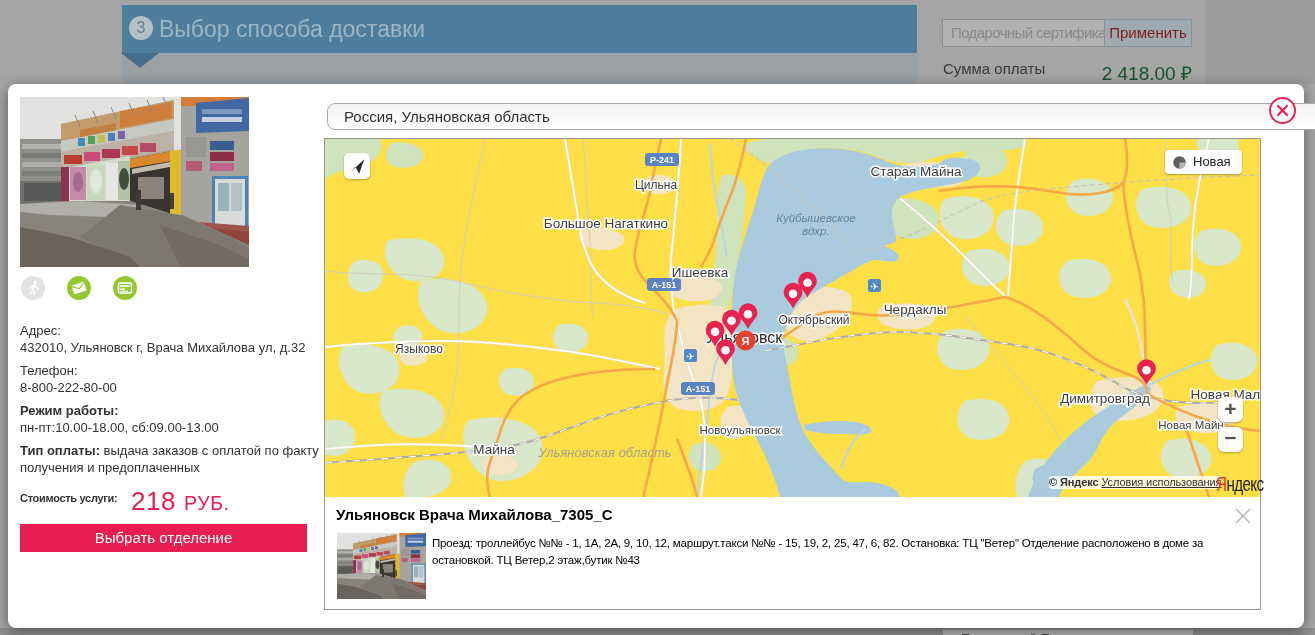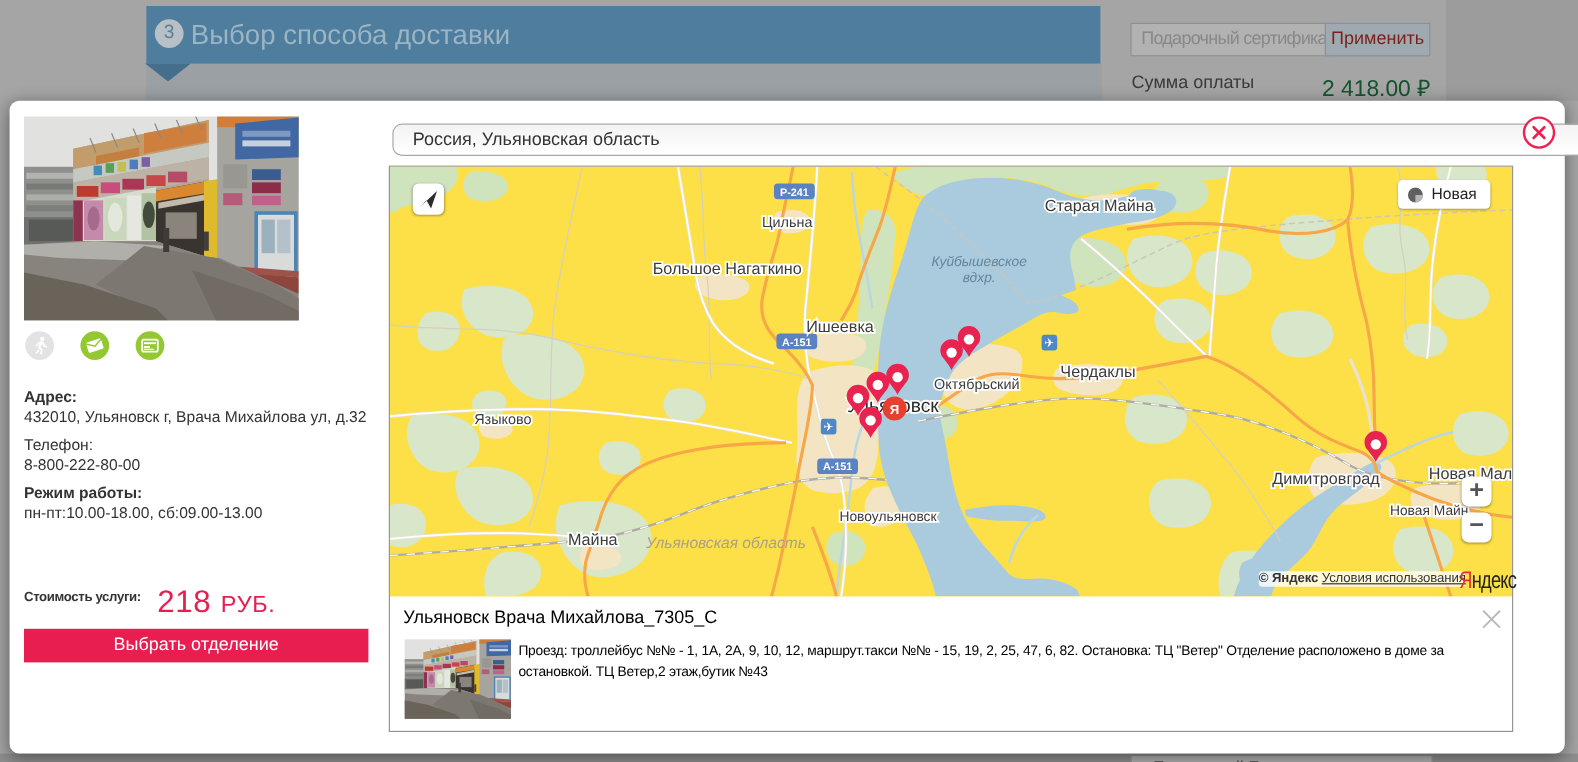--- a/index.html
+++ b/index.html
@@ -127,29 +127,30 @@
 <div class="abs" style="left:113px;top:276px;width:24px;height:24px;border-radius:50%;background:#94c832">
 <svg width="24" height="24" viewBox="0 0 24 24">
       <rect x="5.5" y="7" width="13" height="10" rx="1.4" fill="none" stroke="#fff" stroke-width="1.5"></rect>
       <rect x="7" y="9.2" width="10" height="1.6" fill="#fff"></rect>
       <rect x="7" y="12.4" width="5" height="1.6" fill="#fff"></rect>
       <rect x="7" y="14.6" width="8" height="1" fill="#fff"></rect>
     </svg>
 </div>
 
 <div class="abs" style="left:20px;top:322px;width:290px;font-size:13px;color:#333;line-height:17px">
-  <div style="font-weight:bold">Адрес:</div>
+  <div style="font-weight:normal">Адрес:</div>
   <div>432010, Ульяновск г, Врача Михайлова ул, д.32</div>
   <div style="height:6px"></div>
   <div style="font-weight:normal">Телефон:</div>
   <div>8-800-222-80-00</div>
   <div style="height:6px"></div>
   <div style="font-weight:bold">Режим работы:</div>
   <div>пн-пт:10.00-18.00, сб:09.00-13.00</div>
   <div style="height:6px"></div>
+  <div style="width:320px"><b>Тип оплаты:</b> выдача заказов с оплатой по факту<br>получения и предоплаченных</div>
 </div>
 <div class="abs" style="left:20px;top:492px;font-size:11px;letter-spacing:-0.3px;color:#333;font-weight:bold">Стоимость услуги:</div>
 <div class="abs" style="left:131px;top:486px;font-size:26px;letter-spacing:0.6px;color:#e71e4f;font-weight:normal">218 <span style="font-size:19.5px">РУБ.</span></div>
 <div class="abs" style="left:20px;top:524px;width:287px;height:28px;background:#e71e4f;color:#fff;font-size:15px;line-height:28px;text-align:center">Выбрать отделение</div>
 
 <div class="abs" style="left:327px;top:103px;width:1058px;height:27px;border:1px solid #a8a8a8;border-radius:8px;background:linear-gradient(#f3f3f3,#ffffff);box-sizing:border-box;font-size:15px;color:#333;line-height:25px;padding-left:16px">Россия, Ульяновская область</div>
 
 <div class="abs" style="left:1269px;top:97px;width:27px;height:27px;border-radius:50%;border:2px solid #ee2150;background:#fff;box-sizing:border-box">
 <svg width="23" height="23" style="position:absolute;left:0;top:0">
       <path d="M7 7 L16 16 M16 7 L7 16" stroke="#ee2150" stroke-width="2.2" stroke-linecap="round"></path>
@@ -348,20 +349,20 @@
       <path d="M6.5 6.5 L12.7 6.5 A6.2 6.2 0 0 1 6.5 12.7 Z" fill="#b7b7b7"></path>
     </svg>
   <span style="position:absolute;left:28px">Новая</span>
 </div>
 <div class="abs" style="left:1218px;top:397px;width:25px;height:25px;background:#fff;border-radius:6px;box-shadow:0 1px 2px rgba(0,0,0,.3);color:#555;font-size:21px;font-weight:bold;text-align:center;line-height:23px">+</div>
 <div class="abs" style="left:1218px;top:427px;width:25px;height:25px;background:#fff;border-radius:6px;box-shadow:0 1px 2px rgba(0,0,0,.3);color:#555;font-size:21px;font-weight:bold;text-align:center;line-height:21px">−</div>
 
 <div class="abs" style="left:1049px;top:476px;height:13px;background:rgba(255,255,255,.8);border-radius:3px;font-size:11px;color:#333;line-height:13px;padding:0 0;letter-spacing:-0.1px;white-space:nowrap"><b>© Яндекс</b> <span style="text-decoration:underline;color:#333">Условия использования</span></div>
 <div class="abs" style="left:1216px;top:473px;width:60px;font-size:20px;font-weight:500;color:#222;white-space:nowrap;transform:scaleX(0.76);transform-origin:0 0;letter-spacing:-0.8px"><span style="color:#e0322c">Я</span>ндекс</div>
 
-<div class="abs" style="left:336px;top:506px;font-size:15px;font-weight:normal;color:#000">Ульяновск Врача Михайлова_7305_С</div>
+<div class="abs" style="left:336px;top:506px;font-size:15px;font-weight:bold;color:#000">Ульяновск Врача Михайлова_7305_С</div>
 <svg class="abs" style="left:1234px;top:507px" width="18" height="18">
     <path d="M2 2 L16 16 M16 2 L2 16" stroke="#b9b9b9" stroke-width="1.6"></path>
   </svg>
 <svg class="abs" style="left:337px;top:532px" width="89" height="68" viewBox="0 0 229 175" preserveAspectRatio="none">
     <use href="#shopphoto"></use>
   </svg>
 <div class="abs" style="left:432px;top:535px;width:790px;font-size:11.5px;letter-spacing:-0.2px;color:#000;line-height:17px">Проезд: троллейбус №№ - 1, 1А, 2А, 9, 10, 12, маршрут.такси №№ - 15, 19, 2, 25, 47, 6, 82. Остановка: ТЦ "Ветер" Отделение расположено в доме за<br>остановкой. ТЦ Ветер,2 этаж,бутик №43</div>
 
 </body></html>

